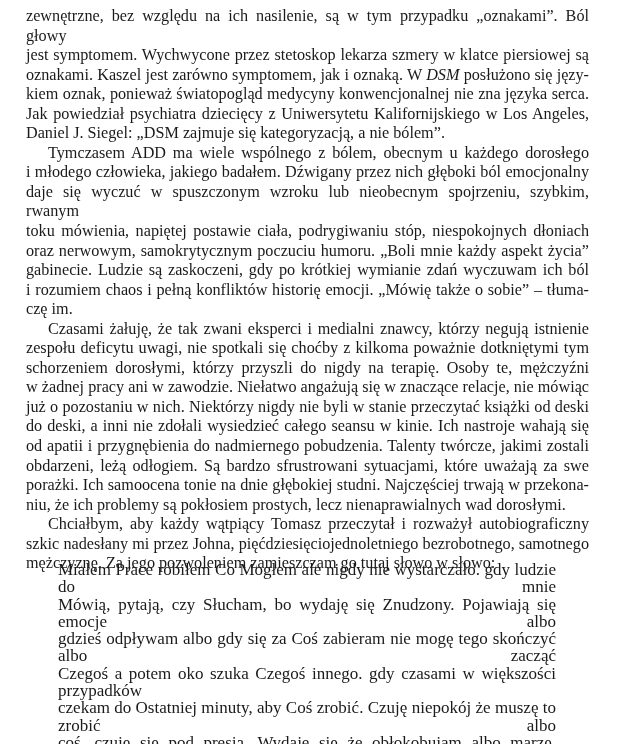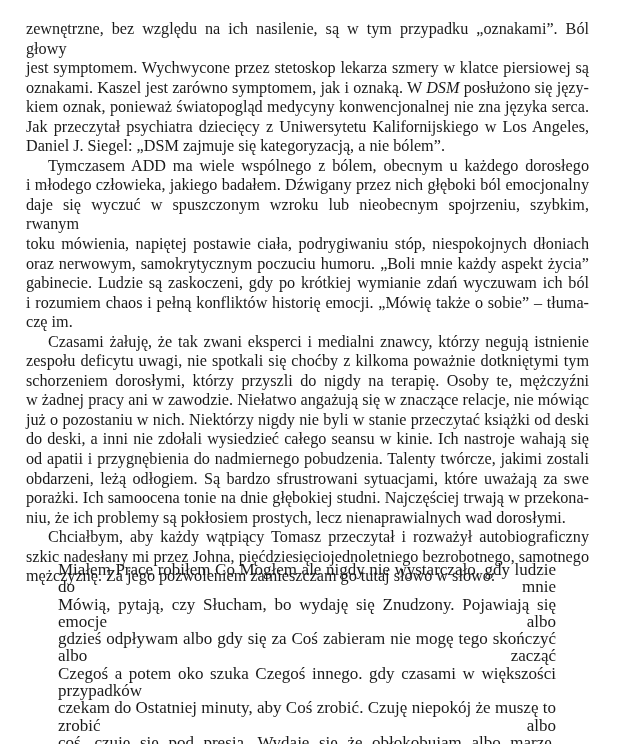--- a/index.html
+++ b/index.html
@@ -11,21 +11,21 @@
       width: 617px;
       height: 744px;
       overflow: hidden;
       position: relative;
       color: #1a1a1a;
       font-family: "Liberation Serif", "DejaVu Serif", serif;
     }
     .page {
       position: absolute;
       left: 26px;
-      top: 20px;
+      top: 7px;
       width: 563px;
     }
     .para {
       margin: 0;
       font-size: 16.2px;
       line-height: 19.55px;
       text-align: justify;
       hyphens: manual;
     }
     .para .line {
@@ -69,21 +69,21 @@
 </head>
 <body>
 
 <div class="page">
   <div id="body-text">
       <p class="para">
         <span class="line"><span class="line-inner">zewnętrzne, bez względu na ich nasilenie, są w tym przypadku „oznakami”. Ból głowy</span></span>
         <span class="line"><span class="line-inner">jest symptomem. Wychwycone przez stetoskop lekarza szmery w klatce piersiowej są</span></span>
         <span class="line"><span class="line-inner">oznakami. Kaszel jest zarówno symptomem, jak i oznaką. W <em>DSM</em> posłużono się języ-</span></span>
         <span class="line"><span class="line-inner">kiem oznak, ponieważ światopogląd medycyny konwencjonalnej nie zna języka serca.</span></span>
-        <span class="line"><span class="line-inner">Jak przeczytał psychiatra dziecięcy z Uniwersytetu Kalifornijskiego w Los Angeles,</span></span>
+        <span class="line"><span class="line-inner">Jak powiedział psychiatra dziecięcy z Uniwersytetu Kalifornijskiego w Los Angeles,</span></span>
         <span class="line last"><span class="line-inner">Daniel J. Siegel: „DSM zajmuje się kategoryzacją, a nie bólem”.</span></span>
       </p>
       <p class="para">
         <span class="line"><span class="line-inner" style="text-indent: 22px;">Tymczasem ADD ma wiele wspólnego z bólem, obecnym u każdego dorosłego</span></span>
         <span class="line"><span class="line-inner">i młodego człowieka, jakiego badałem. Dźwigany przez nich głęboki ból emocjonalny</span></span>
         <span class="line"><span class="line-inner">daje się wyczuć w spuszczonym wzroku lub nieobecnym spojrzeniu, szybkim, rwanym</span></span>
         <span class="line"><span class="line-inner">toku mówienia, napiętej postawie ciała, podrygiwaniu stóp, niespokojnych dłoniach</span></span>
         <span class="line"><span class="line-inner">oraz nerwowym, samokrytycznym poczuciu humoru. „Boli mnie każdy aspekt życia”</span></span>
         <span class="line"><span class="line-inner">gabinecie. Ludzie są zaskoczeni, gdy po krótkiej wymianie zdań wyczuwam ich ból</span></span>
         <span class="line"><span class="line-inner">i rozumiem chaos i pełną konfliktów historię emocji. „Mówię także o sobie” – tłuma-</span></span>

